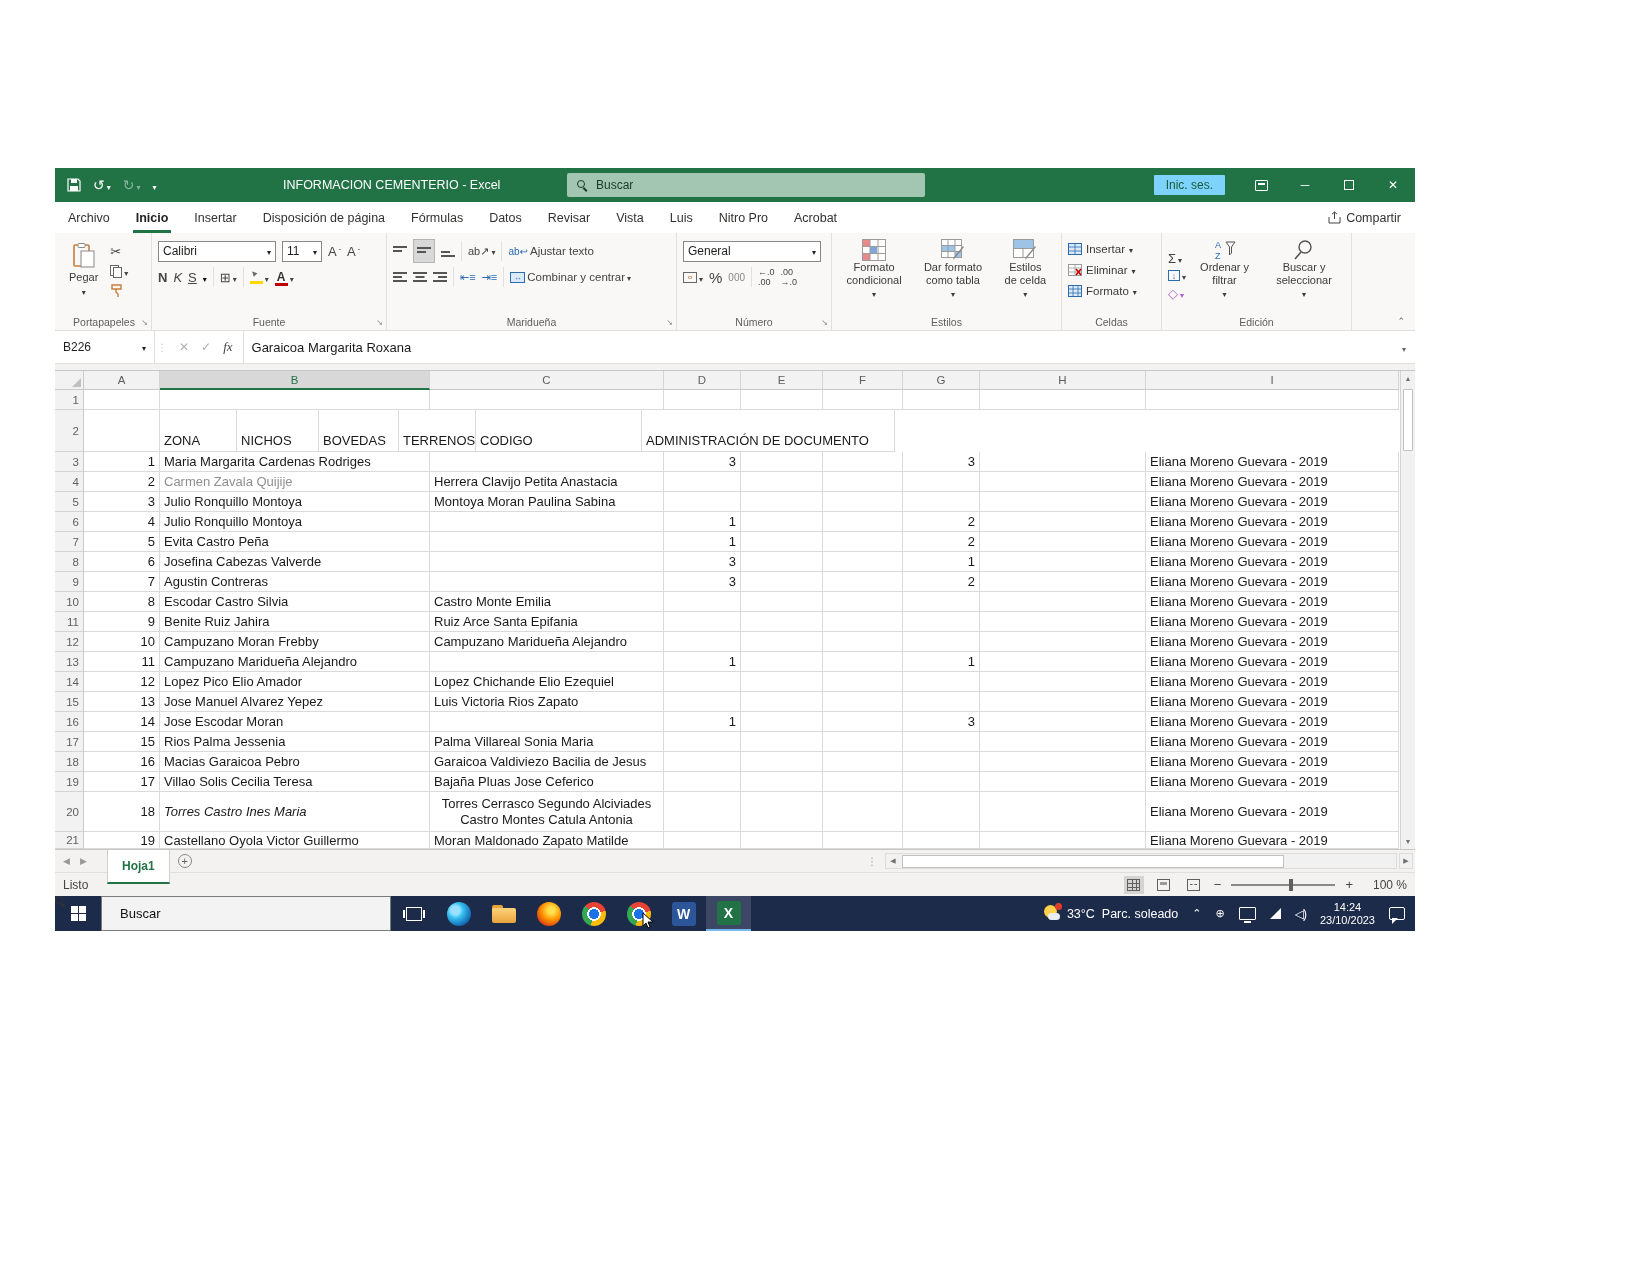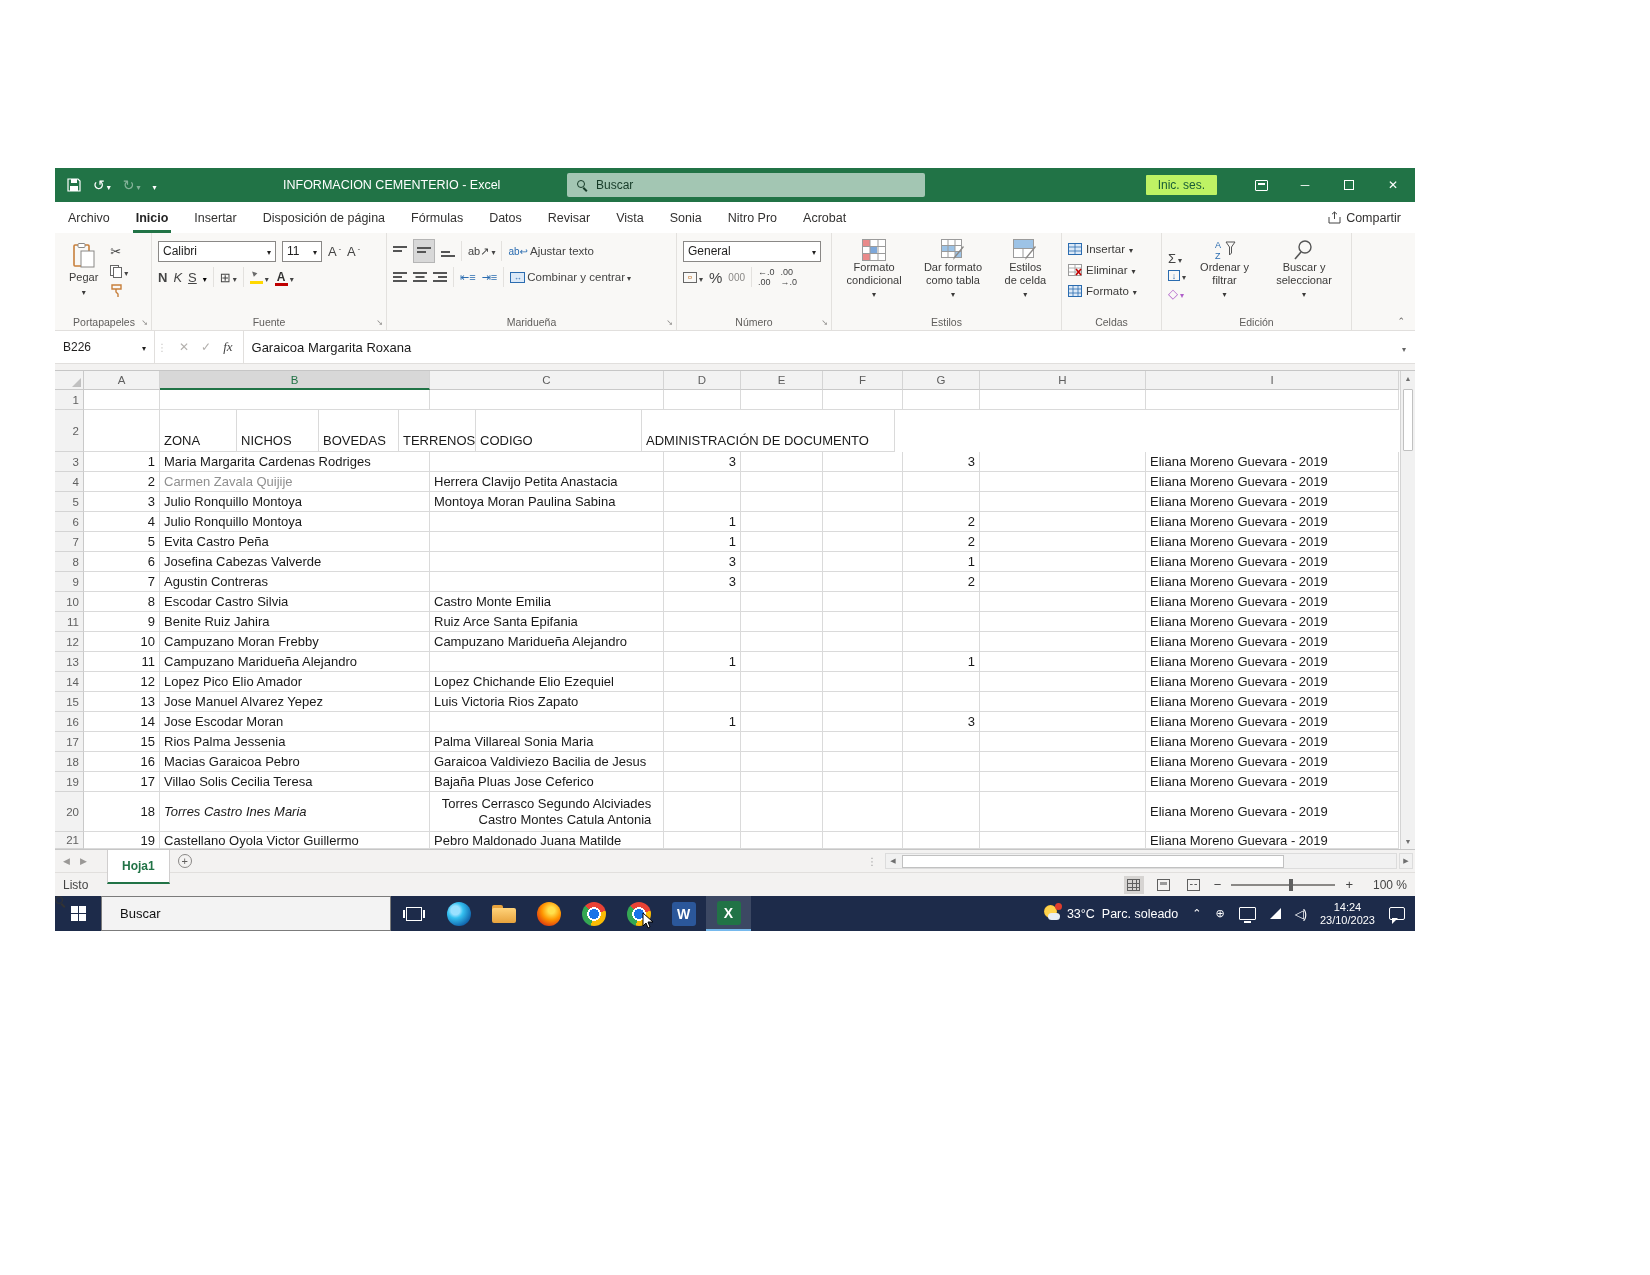--- a/index.html
+++ b/index.html
@@ -12,21 +12,21 @@
   .qat .qi { display:flex; align-items:center; gap:2px; font-size:14px; color:#fff; cursor:default; }
   .qat .dim { opacity:.45; }
   .chev::after { content:"▾"; font-size:8px; color:inherit; }
   .wtitle { position:absolute; left:228px; top:0; line-height:34px; font-size:12.5px; color:#fff; white-space:nowrap; }
   .tb-search { position:absolute; left:512px; top:5px; width:358px; height:24px; background:#a3c6b3; border-radius:2px; display:flex; align-items:center; padding:0 10px; gap:8px; color:#163b28; }
   .tb-search .mag { width:11px; height:11px; position:relative; }
   .mag i { position:absolute; left:0; top:0; width:8px; height:8px; border:1.5px solid currentColor; border-radius:50%; }
   .mag b { position:absolute; left:7px; top:7px; width:5px; height:1.5px; background:currentColor; transform:rotate(45deg); transform-origin:0 0; }
   .tb-search span { font-size:12px; color:#163b28; }
   .tb-right { position:absolute; right:0; top:0; height:34px; display:flex; align-items:center; }
-  .signin { background:#bef264; color:#185c37; font-size:12px; padding:3px 12px; border-radius:1px; margin-right:22px; }
+  .signin { background:#7dd3fc; color:#185c37; font-size:12px; padding:3px 12px; border-radius:1px; margin-right:14px; }
   .winbtn { width:44px; height:34px; display:flex; align-items:center; justify-content:center; font-size:12px; color:#fff; }
   .ribopt { width:13px; height:11px; border:1px solid #fff; border-radius:1px; position:relative; }
   .ribopt::after { content:""; position:absolute; left:2px; top:2px; width:7px; height:2px; background:#fff; }
   .bmax { width:10px; height:10px; border:1px solid #fff; }
 
   
   .menubar { height:31px; background:#fff; display:flex; align-items:stretch; position:relative; }
   .mtab { padding:0 13px; display:flex; align-items:center; font-size:12.5px; color:#323130; position:relative; }
   .mtab.active { font-weight:700; color:#242424; }
   .mtab.active::after { content:""; position:absolute; left:10px; right:10px; bottom:0; height:3px; background:#217346; }
@@ -81,21 +81,21 @@
   .colh.sel { background:#d8d8d8; color:#217346; border-bottom:2px solid #217346; }
   .rows { position:relative; }
   .grow { display:flex; overflow:hidden; }
   .rowno { width:29px; background:#f2f2f2; border-right:1px solid #c9c9c9; border-bottom:1px solid #d4d4d4; font-size:11.5px; color:#5f5f5f; display:flex; align-items:center; justify-content:flex-end; padding-right:4px; flex:none; }
   .cell { border-right:1px solid #dadada; border-bottom:1px solid #dadada; font-size:13px; color:#1a1a1a; display:flex; align-items:center; padding:0 4px; white-space:nowrap; overflow:hidden; flex:none; }
   .cell.num { justify-content:flex-end; }
   .cell.gray { color:#8f8f8f; }
   .cell.wrap { white-space:pre-line; line-height:16px; }
   .cell.hc { justify-content:center; text-align:center; align-items:flex-end; padding-bottom:2px; }
   .cell.hl { align-items:flex-end; padding-bottom:2px; }
-  .cell.cc { justify-content:center; text-align:right; }
+  .cell.cc { justify-content:center; text-align:center; }
 
   .vscroll { width:15px; background:#f1f1f1; border-left:1px solid #d4d4d4; position:relative; }
   .vsa { position:absolute; left:0; width:14px; height:15px; display:flex; align-items:center; justify-content:center; font-size:7px; color:#6f6f6f; }
   .vthumb { position:absolute; left:2px; top:18px; width:10px; height:62px; background:#ffffff; border:1px solid #c1c1c1; border-radius:1px; }
 
   
   .tabbar { height:23px; background:#f3f2f1; border-top:1px solid #c6c6c6; display:flex; align-items:stretch; position:relative; }
   .tnav { width:52px; display:flex; align-items:center; gap:10px; padding-left:8px; font-size:9px; color:#9a9896; }
   .sheettab { background:#fff; border-right:1px solid #d0cece; border-left:1px solid #d0cece; border-bottom:2px solid #217346; padding:16px 14px; display:flex; align-items:center; font-size:12px; font-weight:700; color:#217346; }
   .addsheet { width:30px; display:flex; align-items:center; justify-content:center; }
@@ -205,21 +205,21 @@
   <div class="menubar">
     <div id="mtabs" style="display:flex">
         <div class="mtab">Archivo</div>
         <div class="mtab active">Inicio</div>
         <div class="mtab">Insertar</div>
         <div class="mtab">Disposición de página</div>
         <div class="mtab">Fórmulas</div>
         <div class="mtab">Datos</div>
         <div class="mtab">Revisar</div>
         <div class="mtab">Vista</div>
-        <div class="mtab">Sonia</div>
+        <div class="mtab">Luis</div>
         <div class="mtab">Nitro Pro</div>
         <div class="mtab">Acrobat</div>
       </div>
     <div class="share">
       <svg width="13" height="13" viewBox="0 0 13 13">
           <path d="M1 6v6h11V6" fill="none" stroke="#444"></path>
           <path d="M6.5 8V1M4 3.2 6.5 1 9 3.2" fill="none" stroke="#444"></path>
         </svg>
       <span>Compartir</span>
     </div>
@@ -737,21 +737,21 @@
             <div class="cell num" style="width: 82px;"></div>
             <div class="cell num" style="width: 80px;"></div>
             <div class="cell num" style="width: 77px;"></div>
             <div class="cell" style="width: 166px;"></div>
             <div class="cell" style="width: 253px;">Eliana Moreno Guevara - 2019</div>
           </div>
           <div class="grow" style="height: 17px;">
             <div class="rowno">21</div>
             <div class="cell num" style="width: 76px;">19</div>
             <div class="cell" style="width: 270px;">Castellano Oyola Victor Guillermo</div>
-            <div class="cell" style="width: 234px;">Pebro Maldonado Juana Matilde</div>
+            <div class="cell" style="width: 234px;">Moran Maldonado Zapato Matilde</div>
             <div class="cell num" style="width: 77px;"></div>
             <div class="cell num" style="width: 82px;"></div>
             <div class="cell num" style="width: 80px;"></div>
             <div class="cell num" style="width: 77px;"></div>
             <div class="cell" style="width: 166px;"></div>
             <div class="cell" style="width: 253px;">Eliana Moreno Guevara - 2019</div>
           </div>
         </div>
     </div>
     <div class="vscroll">

